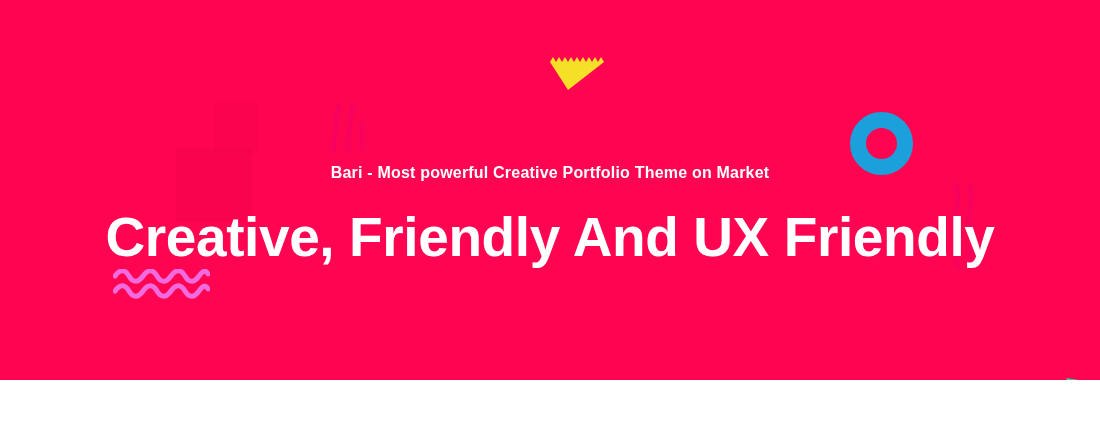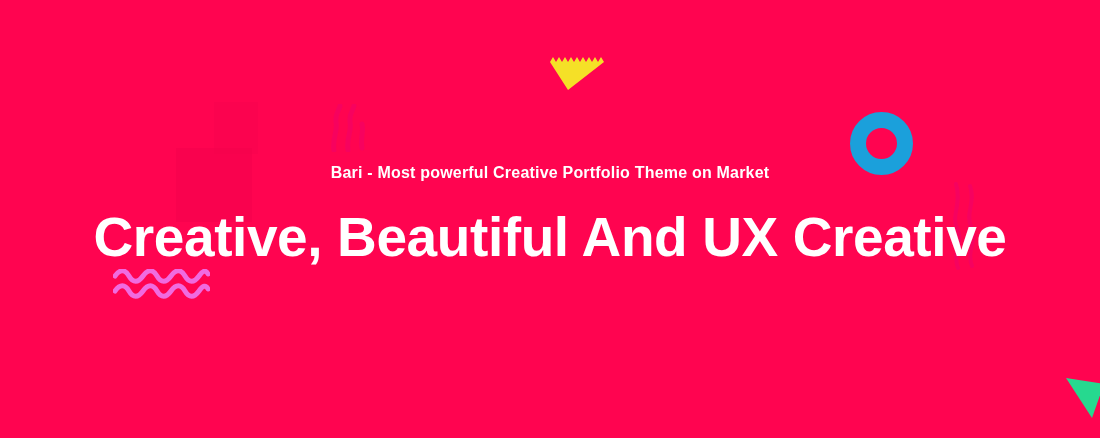--- a/index.html
+++ b/index.html
@@ -10,21 +10,21 @@
   body {
     width: 1100px;
     height: 446px;
     overflow: hidden;
     font-family: "Liberation Sans", sans-serif;
   }
 
   #hero {
     position: relative;
     width: 1100px;
-    height: 438px;
+    height: 380px;
     background: #ff0450;
     overflow: hidden;
   }
 
   
   .bg-layer {
     position: absolute;
     inset: 0;
     pointer-events: none;
   }
@@ -152,16 +152,16 @@
     <path d="M2 7 C7 0 12 0 16 7 C20 14 25 14 30 7 C35 0 40 0 44 7 C48 14 53 14 58 7 C63 0 68 0 72 7 C76 14 81 14 86 7 C90 1 93 1 95 5" fill="none" stroke="#f06be0" stroke-width="5" stroke-linecap="round" stroke-linejoin="round"></path>
     <path d="M2 22 C7 15 12 15 16 22 C20 29 25 29 30 22 C35 15 40 15 44 22 C48 29 53 29 58 22 C63 15 68 15 72 22 C76 29 81 29 86 22 C90 16 93 16 95 20" fill="none" stroke="#f06be0" stroke-width="5" stroke-linecap="round" stroke-linejoin="round"></path>
   </svg>
 
   <svg id="green-triangle" viewBox="0 0 38 42">
     <polygon points="0,2 38,8 26,42" fill="#26d98f"></polygon>
   </svg>
 
   <div class="content">
     <div id="subtitle">Bari - Most powerful Creative Portfolio Theme on Market</div>
-    <h1 id="headline">Creative, Beautiful And UX Creative</h1>
+    <h1 id="headline">Creative, Friendly And UX Friendly</h1>
   </div>
 
 </div>
 
 </body></html>

